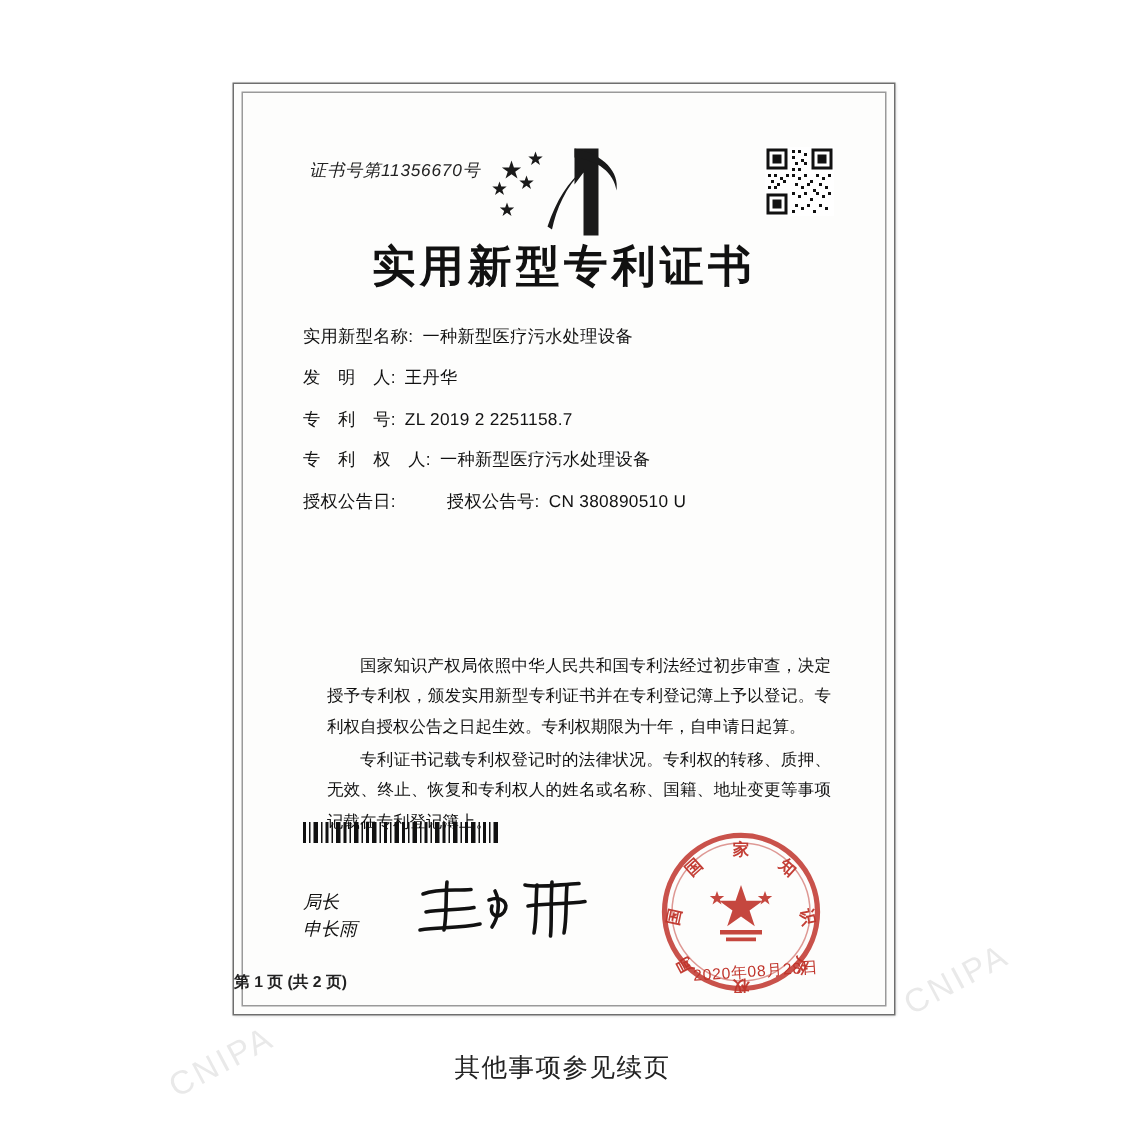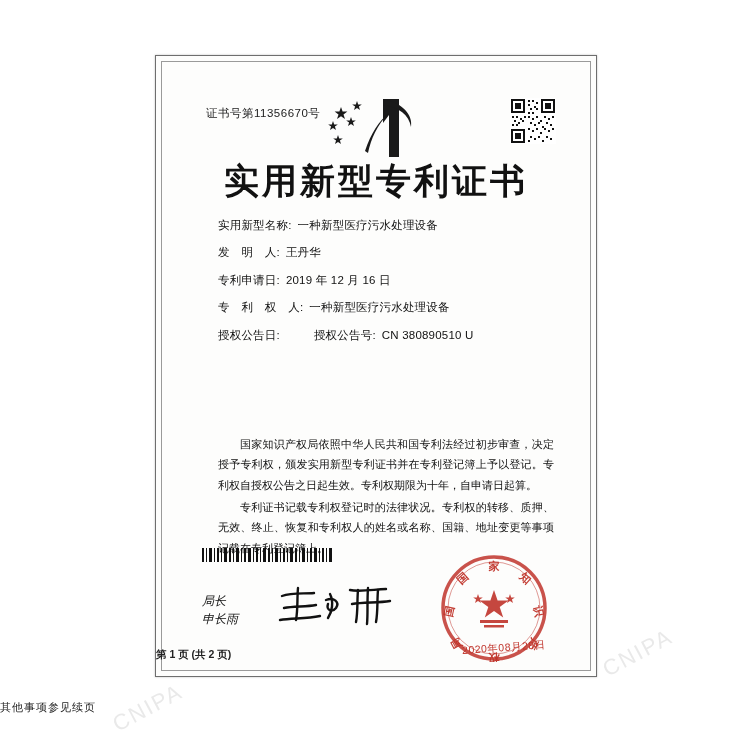--- a/index.html
+++ b/index.html
@@ -58,20 +58,21 @@
   .wm-6 { left: 600px; top: 640px; transform: rotate(-28deg); font-size: 22px; }
 
   
   .cert-no {
     position: absolute;
     left: 50px;
     top: 50px;
     font-size: 11.5px;
     color: #222;
     letter-spacing: 0.5px;
+    font-style: italic;
   }
   
   .qr {
     position: absolute;
     right: 40px;
     top: 42px;
     width: 46px;
     height: 46px;
   }
   
@@ -86,32 +87,31 @@
     align-items: center;
   }
   
   .title {
     position: absolute;
     left: 0;
     right: 0;
     top: 102px;
     text-align: center;
     font-family: "DejaVu Sans", sans-serif;
-    font-size: 35px;
+    font-size: 29px;
     font-weight: bold;
     letter-spacing: 3px;
     color: #111;
   }
   
   .fields {
     position: absolute;
     left: 46px;
     right: 40px;
     top: 162px;
-    margin-left: 16px;
   }
   .field-row {
     display: flex;
     align-items: baseline;
     margin-bottom: 12.5px;
     font-size: 11.5px;
     color: #111;
     line-height: 1.3;
   }
   .f-label {
@@ -196,21 +196,22 @@
     font-size: 10.5px;
     color: #222;
     font-weight: bold;
   }
   
   .note {
     position: absolute;
     left: 0;
     right: 0;
     top: 700px;
-    font-size: 11px;
+    text-align: center;
+    font-size: 17px;
     color: #222;
     letter-spacing: 1px;
   }
 </style>
 </head>
 <body>
 
 <div class="page">
 
   <div class="wm wm-1">CNIPA</div>
@@ -309,22 +310,22 @@
     <div class="fields">
       <div class="field-row">
         <span class="f-label">实用新型名称:</span>
         <span class="f-value">一种新型医疗污水处理设备</span>
       </div>
       <div class="field-row">
         <span class="f-label">发　明　人:</span>
         <span class="f-value">王丹华</span>
       </div>
       <div class="field-row">
-        <span class="f-label">专利申请日:</span>
-        <span class="f-value">2019 年 12 月 16 日</span>
+        <span class="f-label">专　利　号:</span>
+        <span class="f-value">ZL 2019 2 2251158.7</span>
       </div>
       <div class="field-row">
         <span class="f-label">专　利　权　人:</span>
         <span class="f-value">一种新型医疗污水处理设备</span>
       </div>
       <div class="field-row split">
         <span class="f-label">授权公告日:</span>
         <span class="split-second">
           <span class="f-label">授权公告号:</span>
           <span class="f-value">CN 380890510 U</span>

